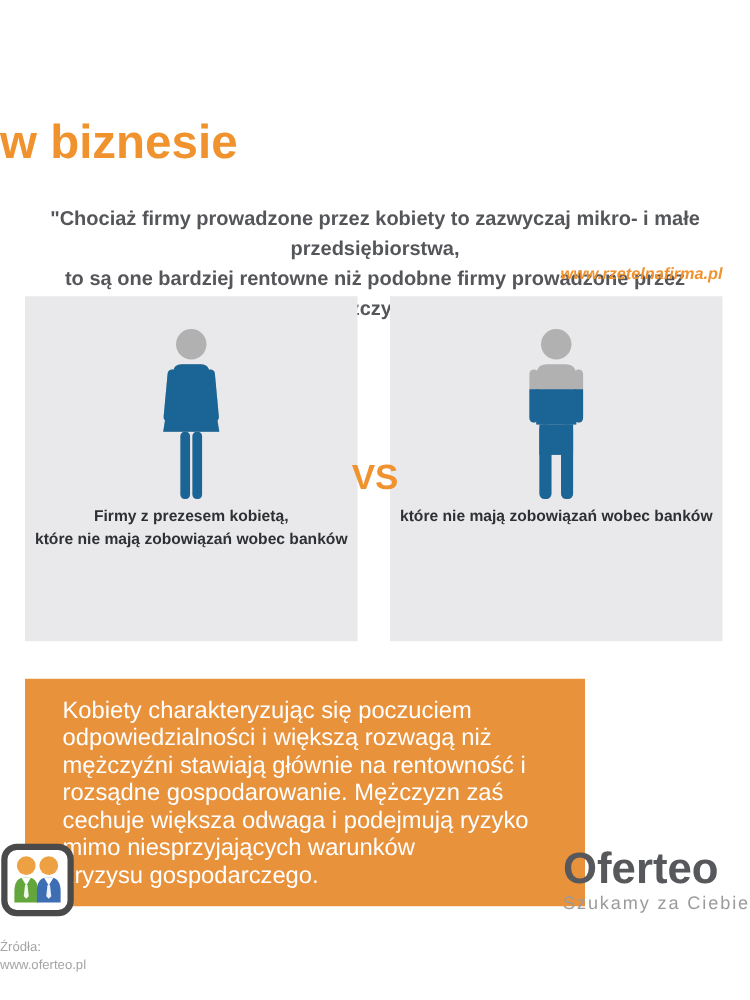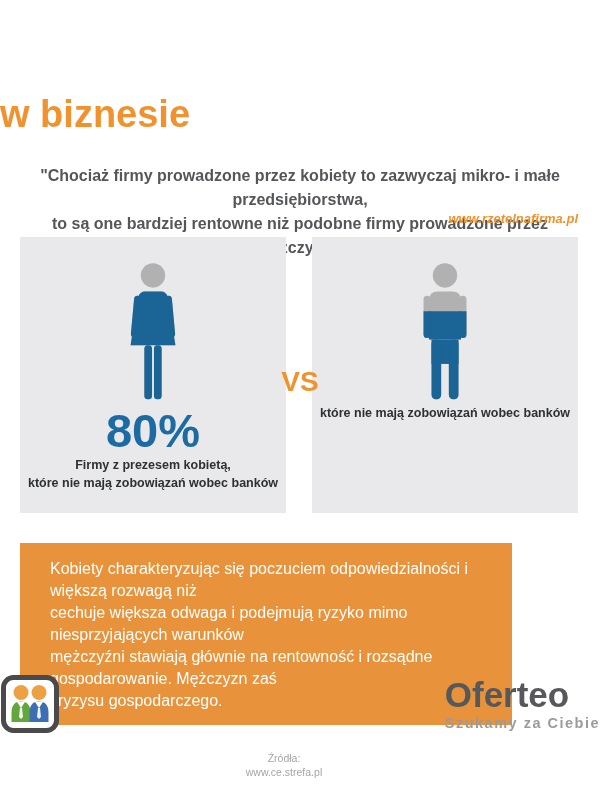--- a/index.html
+++ b/index.html
@@ -26,33 +26,33 @@
   .panel-left  { left:20px; }
   .panel-right { left:312px; }
   .person-svg { margin-top:25px; height:141px; width:110px; display:block; }
   .percent { margin-top:3px; font-size:47px; font-weight:bold; color:#1c6ba3; line-height:1.05; }
   .caption { margin-top:2px; font-size:12.5px; font-weight:bold; color:#2e3133;
              text-align:center; line-height:1.4; }
   .vs-label { position:absolute; top:366px; left:50%; transform:translateX(-50%);
               font-size:28px; font-weight:bold; color:#f0932f; }
 
   
-  .highlight { position:absolute; top:543px; left:20px; width:492px; min-height:110px;
+  .highlight { position:absolute; top:543px; left:20px; width:448px; min-height:110px;
                background:#e8923c; color:#fff; padding:15px 30px 13px 30px;
-               font-size:16px; line-height:22px; }
+               font-size:19px; line-height:22px; }
 
   
   .logo-row { position:absolute; top:674px; left:0; width:600px;
               display:flex; align-items:center; justify-content:space-between; gap:15px; }
   .logo-icon { width:60px; height:60px; display:block; }
   .logo-name { font-size:35px; font-weight:bold; color:#57585b; line-height:1.05; }
-  .logo-tag  { font-size:14.5px; color:#9b9b9b; letter-spacing:1.5px; margin-top:2px;font-weight:bold; }
+  .logo-tag  { font-size:14.5px; color:#9b9b9b; letter-spacing:1.5px; margin-top:2px; }
 
   
-  .footer { position:absolute; top:751px; left:0; width:568px; text-align:center;
+  .footer { position:absolute; top:751px; left:0; width:568px; text-align:left;
             font-size:10.5px; color:#a5a5a5; line-height:1.35; }
 </style>
 </head>
 <body>
 
 <div class="page">
 
   <div class="subtitle">w biznesie</div>
 
   <div class="quote">
@@ -78,21 +78,20 @@
       </g>
       <g fill="#1a6496" stroke="#1a6496" clip-path="url(#clip-left)">
         <circle cx="55" cy="21" r="19" stroke="none"></circle>
         <line x1="31" y1="58" x2="26" y2="112" stroke-width="11" stroke-linecap="round"></line>
         <line x1="79" y1="58" x2="84" y2="112" stroke-width="11" stroke-linecap="round"></line>
         <path d="M43,46 L67,46 Q76,46 78,55 L90,130 L20,130 L32,55 Q34,46 43,46 Z" stroke="none"></path>
         <rect x="41.5" y="130" width="12" height="84" rx="5.5" stroke="none"></rect>
         <rect x="56.5" y="130" width="12" height="84" rx="5.5" stroke="none"></rect>
       </g>
     </svg>
-    <div class="percent">80%</div>
     <div class="caption">
       <div>Firmy z prezesem kobietą,</div>
       <div>które nie mają zobowiązań wobec banków</div>
     </div>
   </div>
 
   <div class="panel panel-right">
     <svg class="person-svg" viewBox="0 0 110 220">
       <defs>
         <clipPath id="clip-right">
@@ -120,22 +119,22 @@
     </svg>
     <div class="caption">
       <div>które nie mają zobowiązań wobec banków</div>
     </div>
   </div>
 
   <div class="vs-label">VS</div>
 
   <div class="highlight">
     <div>Kobiety charakteryzując się poczuciem odpowiedzialności i większą rozwagą niż</div>
+    <div>mężczyźni stawiają głównie na rentowność i rozsądne gospodarowanie. Mężczyzn zaś</div>
     <div>cechuje większa odwaga i podejmują ryzyko mimo niesprzyjających warunków</div>
-    <div>mężczyźni stawiają głównie na rentowność i rozsądne gospodarowanie. Mężczyzn zaś</div>
     <div>kryzysu gospodarczego.</div>
   </div>
 
   <div class="logo-row">
     <svg class="logo-icon" viewBox="0 0 60 60">
       <rect x="3.5" y="3.5" width="53" height="53" rx="10" fill="#ffffff" stroke="#4a4a4a" stroke-width="5"></rect>
       <circle cx="21" cy="18.5" r="7.5" fill="#eea143"></circle>
       <circle cx="39" cy="18.5" r="7.5" fill="#eea143"></circle>
       <path d="M11.5,48 v-9 q0,-11.5 9.5,-11.5 q9.5,0 9.5,11.5 v9 z" fill="#63a73c"></path>
       <path d="M29.5,48 v-9 q0,-11.5 9.5,-11.5 q9.5,0 9.5,11.5 v9 z" fill="#3d6eb4"></path>
@@ -145,16 +144,16 @@
       <path d="M38,34 h2 l1,9 l-2,2 l-2,-2 z" fill="#ffffff" opacity="0.9"></path>
     </svg>
     <div>
       <div class="logo-name">Oferteo</div>
       <div class="logo-tag">Szukamy za Ciebie</div>
     </div>
   </div>
 
   <div class="footer">
     <div>Źródła:</div>
-    <div>www.ce.strefa.pl</div>
+    <div>www.oferteo.pl</div>
   </div>
 
 </div>
 
 </body></html>

